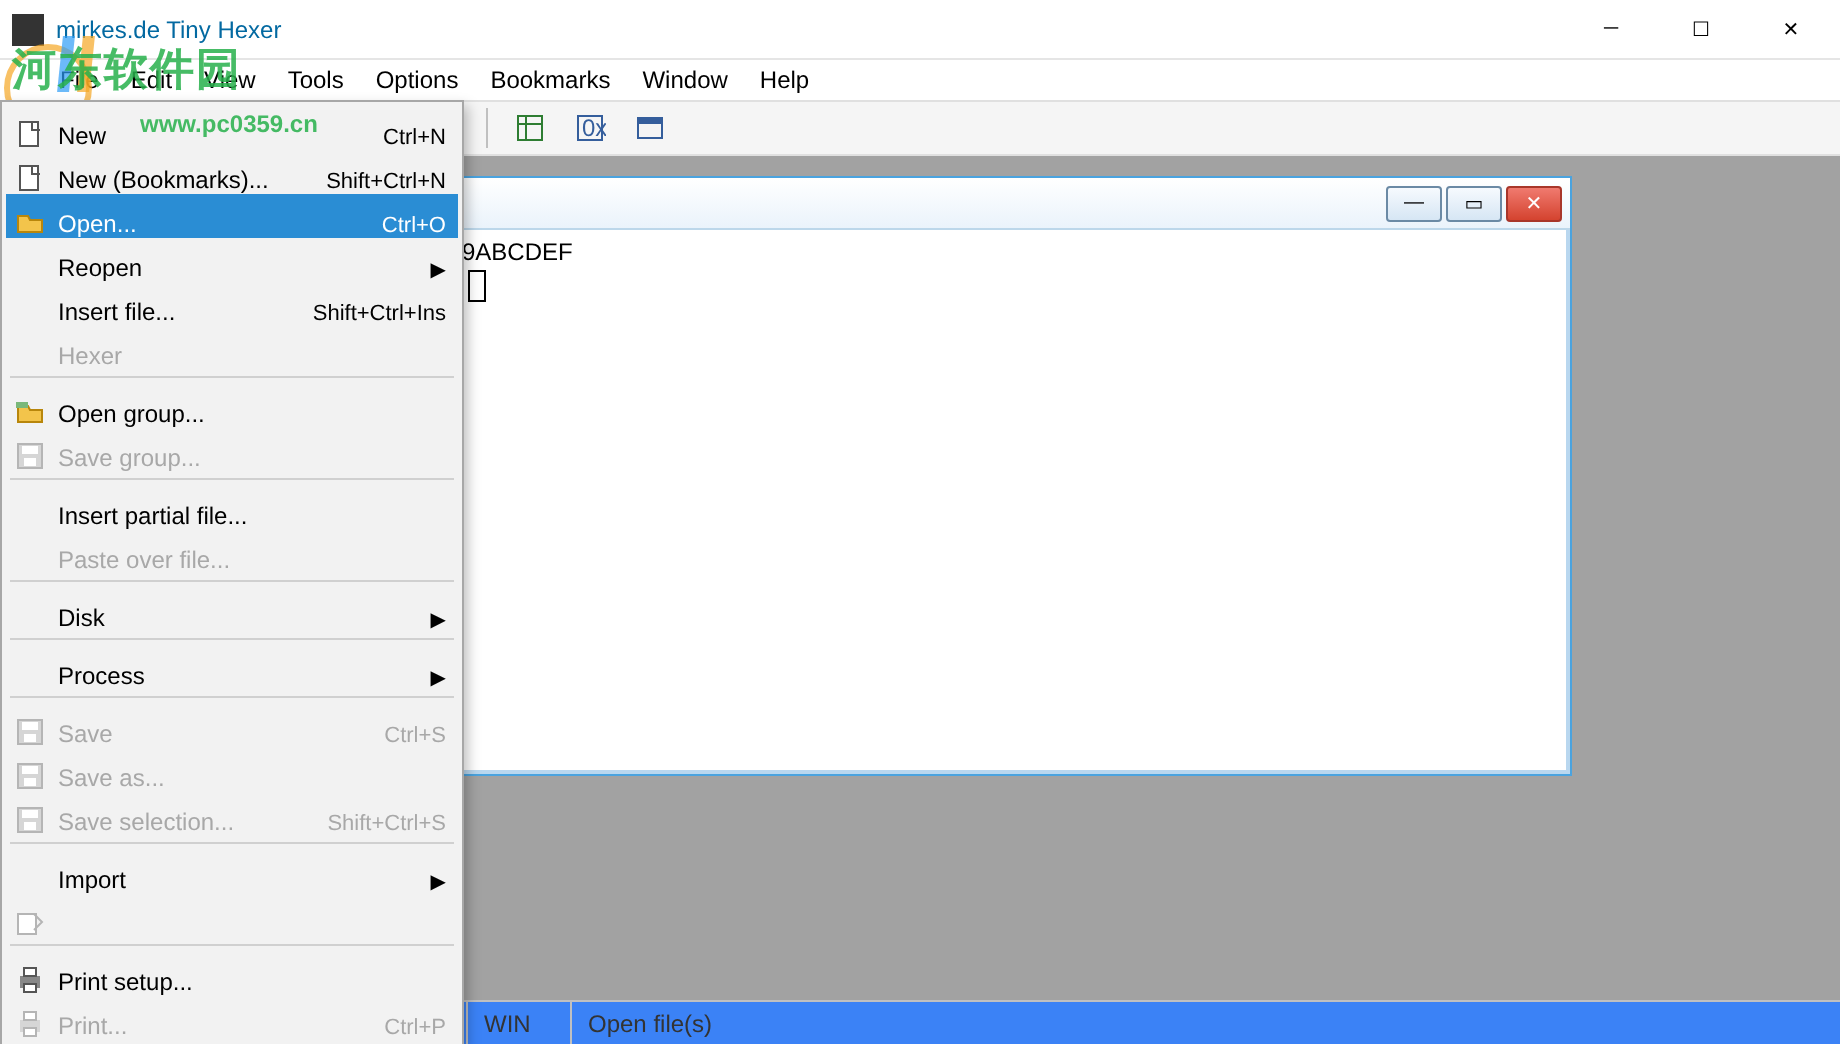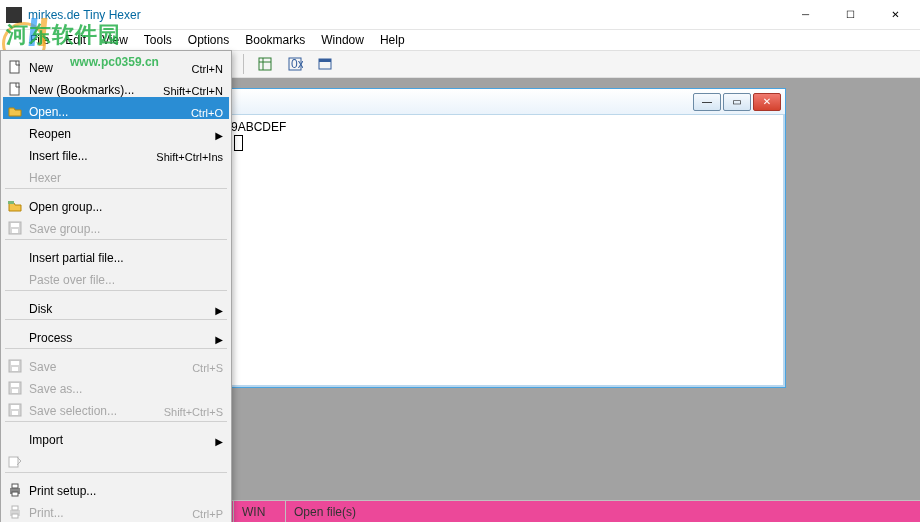--- a/index.html
+++ b/index.html
@@ -21,21 +21,21 @@
 
 .workspace { position: absolute; top: 78px; left: 0; right: 0; bottom: 22px; background: #a2a2a2; }
 
 .childwin { position: absolute; left: 3px; top: 10px; width: 783px; height: 300px; background: #fff; border: 1px solid #4aa3df; box-shadow: 0 0 0 2px #b9d7ef inset; }
 .childwin .chead { height: 26px; background: linear-gradient(#fff,#eaf3fb); display: flex; justify-content: flex-end; align-items: center; padding: 0 4px; gap: 2px; border-bottom: 1px solid #bcd7ea; }
 .childwin .cbtn { width: 28px; height: 18px; border: 1px solid #6b8aa5; border-radius: 2px; background: linear-gradient(#f6fafe,#d6e6f4); display: flex; align-items: center; justify-content: center; font-size: 10px; }
 .childwin .cbtn.x { background: linear-gradient(#f07a6f,#d4432f); color: #fff; border-color: #a8362a; }
 .childwin .cbody { padding: 4px 8px; font-family: "Courier New", monospace; font-size: 14px; white-space: pre; color: #000; }
 .childwin .cursor { display: inline-block; width: 9px; height: 16px; border: 1px solid #000; vertical-align: top; }
 
-.statusbar { position: absolute; left: 0; right: 0; bottom: 0; height: 22px; background: #ec4899; border-top: 1px solid #c0c0c0; display: flex; align-items: center; }
+.statusbar { position: absolute; left: 0; right: 0; bottom: 0; height: 22px; background: #3b82f6; border-top: 1px solid #c0c0c0; display: flex; align-items: center; }
 .statusbar .cell { padding: 0 8px; border-right: 1px solid #c0c0c0; height: 100%; display: flex; align-items: center; color: #333; }
 
 .dropdown { position: absolute; left: 0; top: 50px; width: 232px; background: #f2f2f2; border: 1px solid #a7a7a7; box-shadow: 2px 3px 6px rgba(0,0,0,0.25); z-index: 100; padding: 2px; }
 .dropdown .row { height: 22px; display: flex; align-items: flex-end; padding: 0 6px 0 26px; position: relative; color: #000; }
 .dropdown .row.disabled { color: #a8a8a8; }
 .dropdown .row.sel { background: #2a8dd4; color: #fff; }
 .dropdown .row .ic { position: absolute; left: 4px; width: 16px; height: 16px; display: flex; align-items: center; justify-content: center; }
 .dropdown .row .lbl { flex: 1; }
 .dropdown .row .acc { font-size: 11px; }
 .dropdown .row .arrow { position: absolute; right: 6px; font-size: 10px; }

